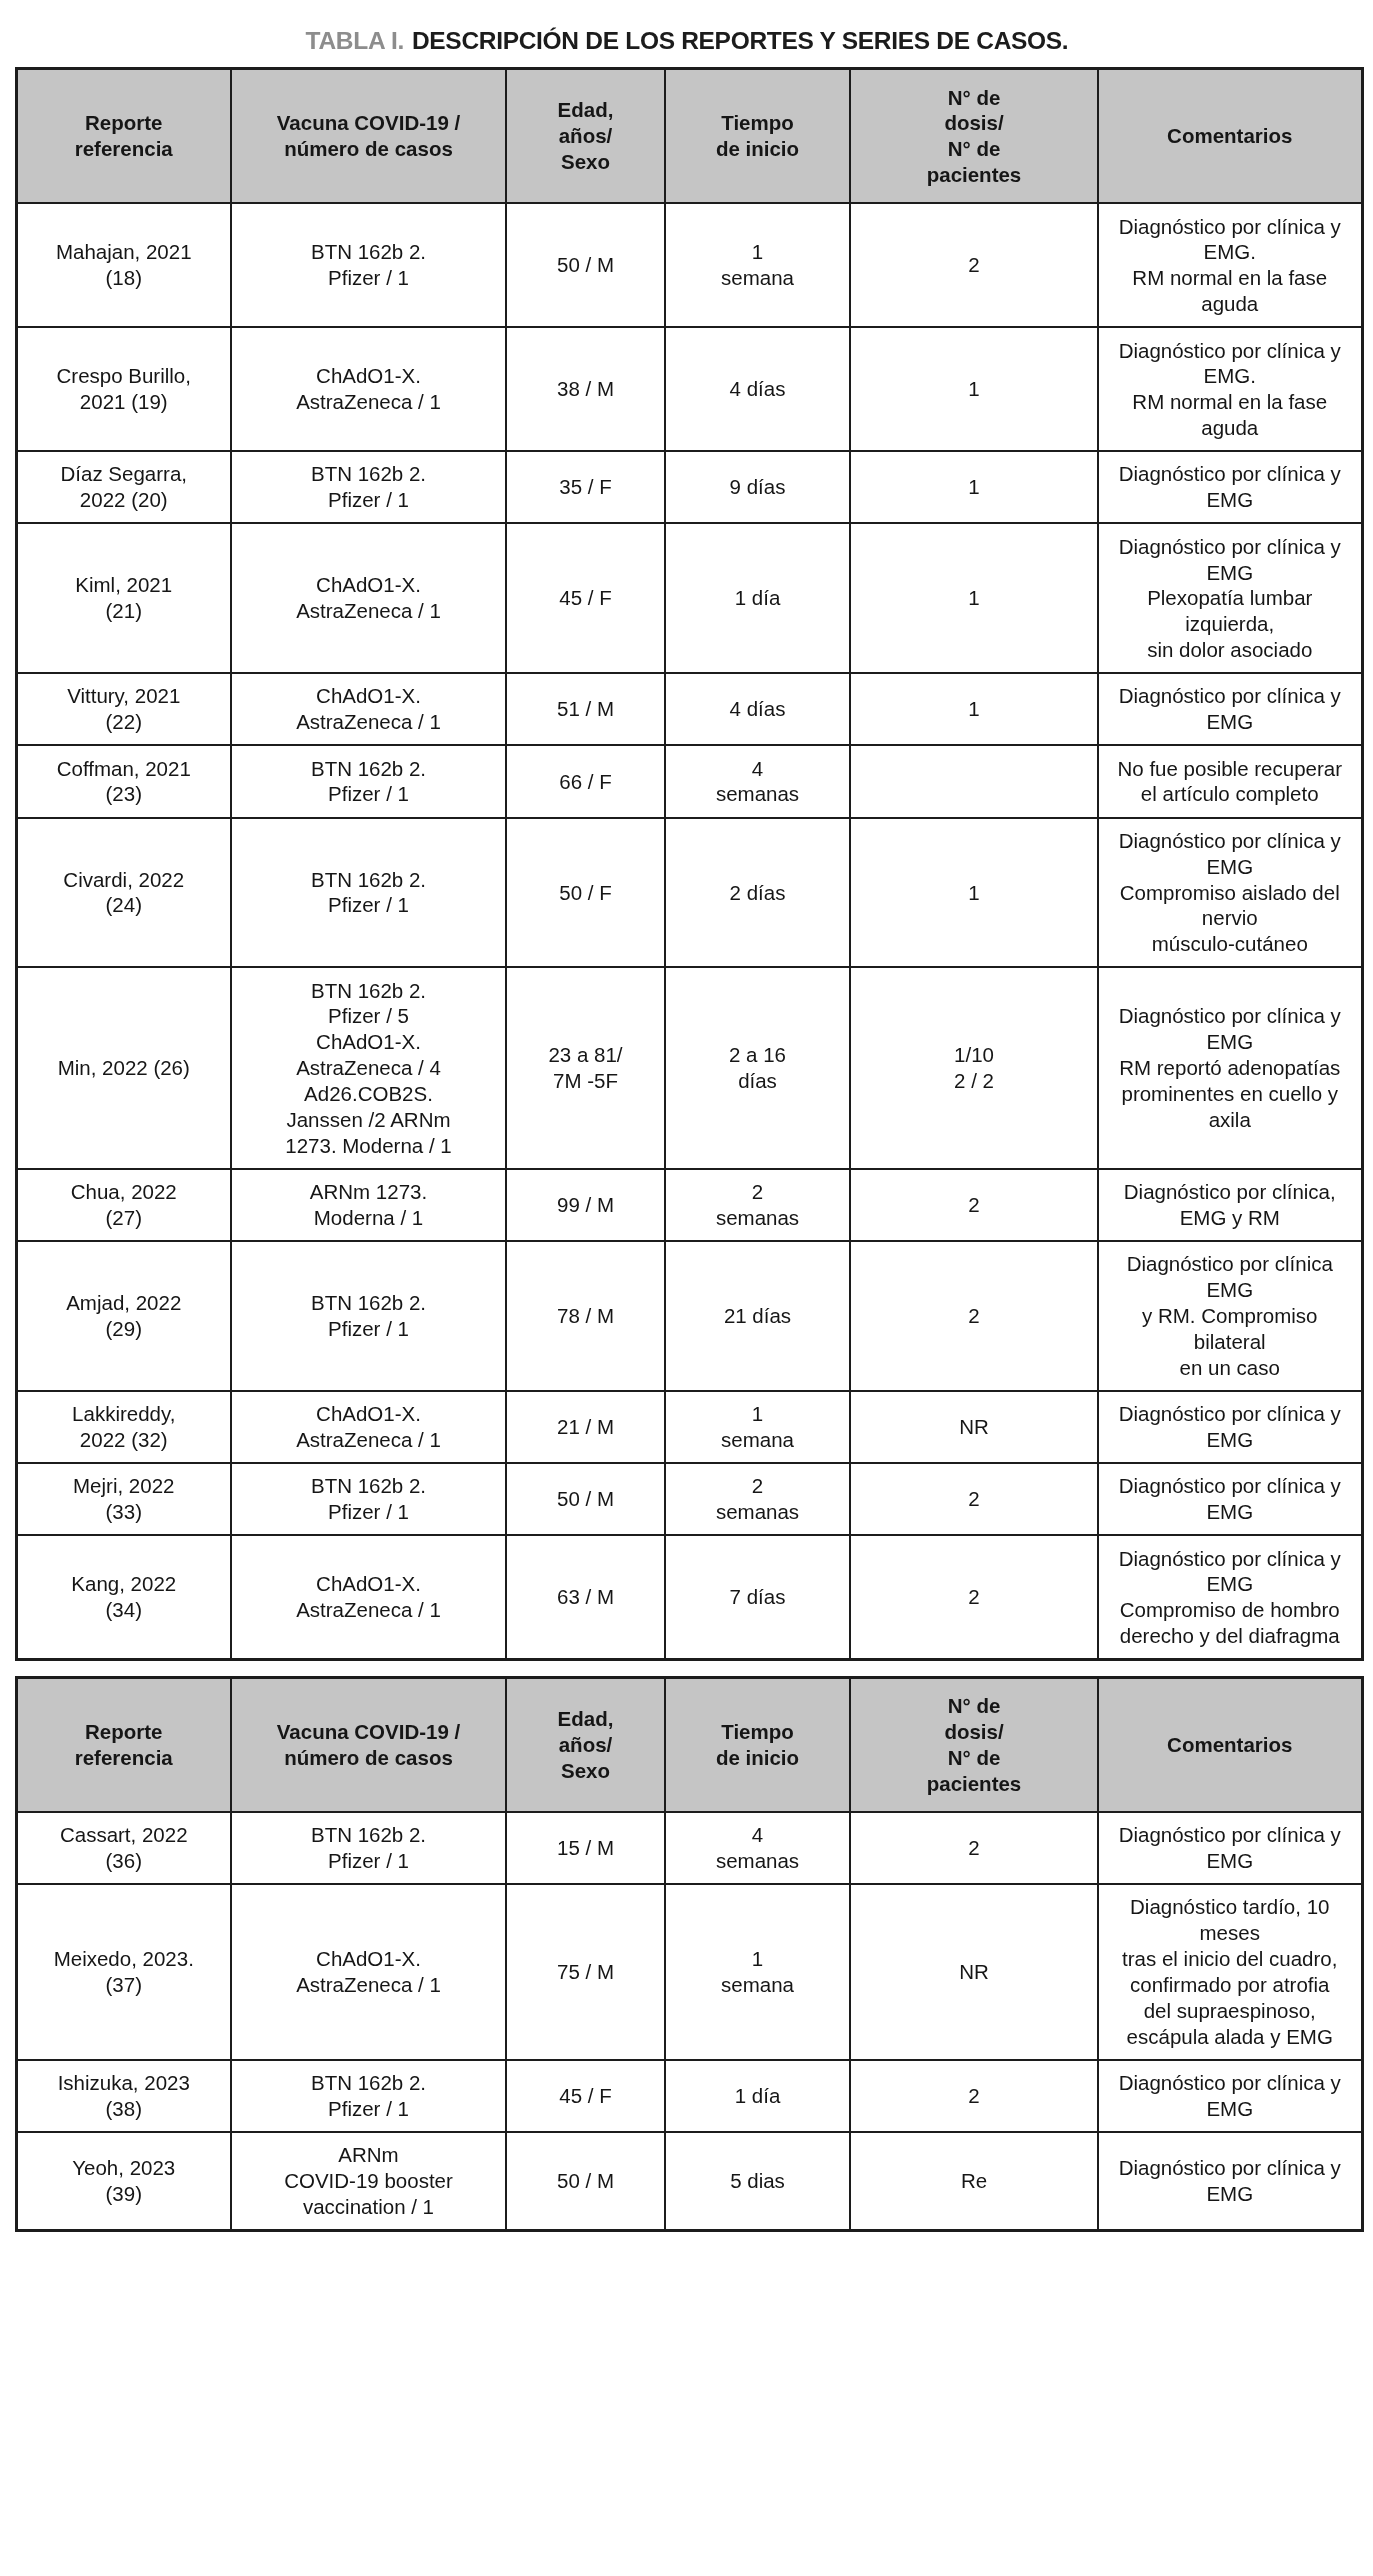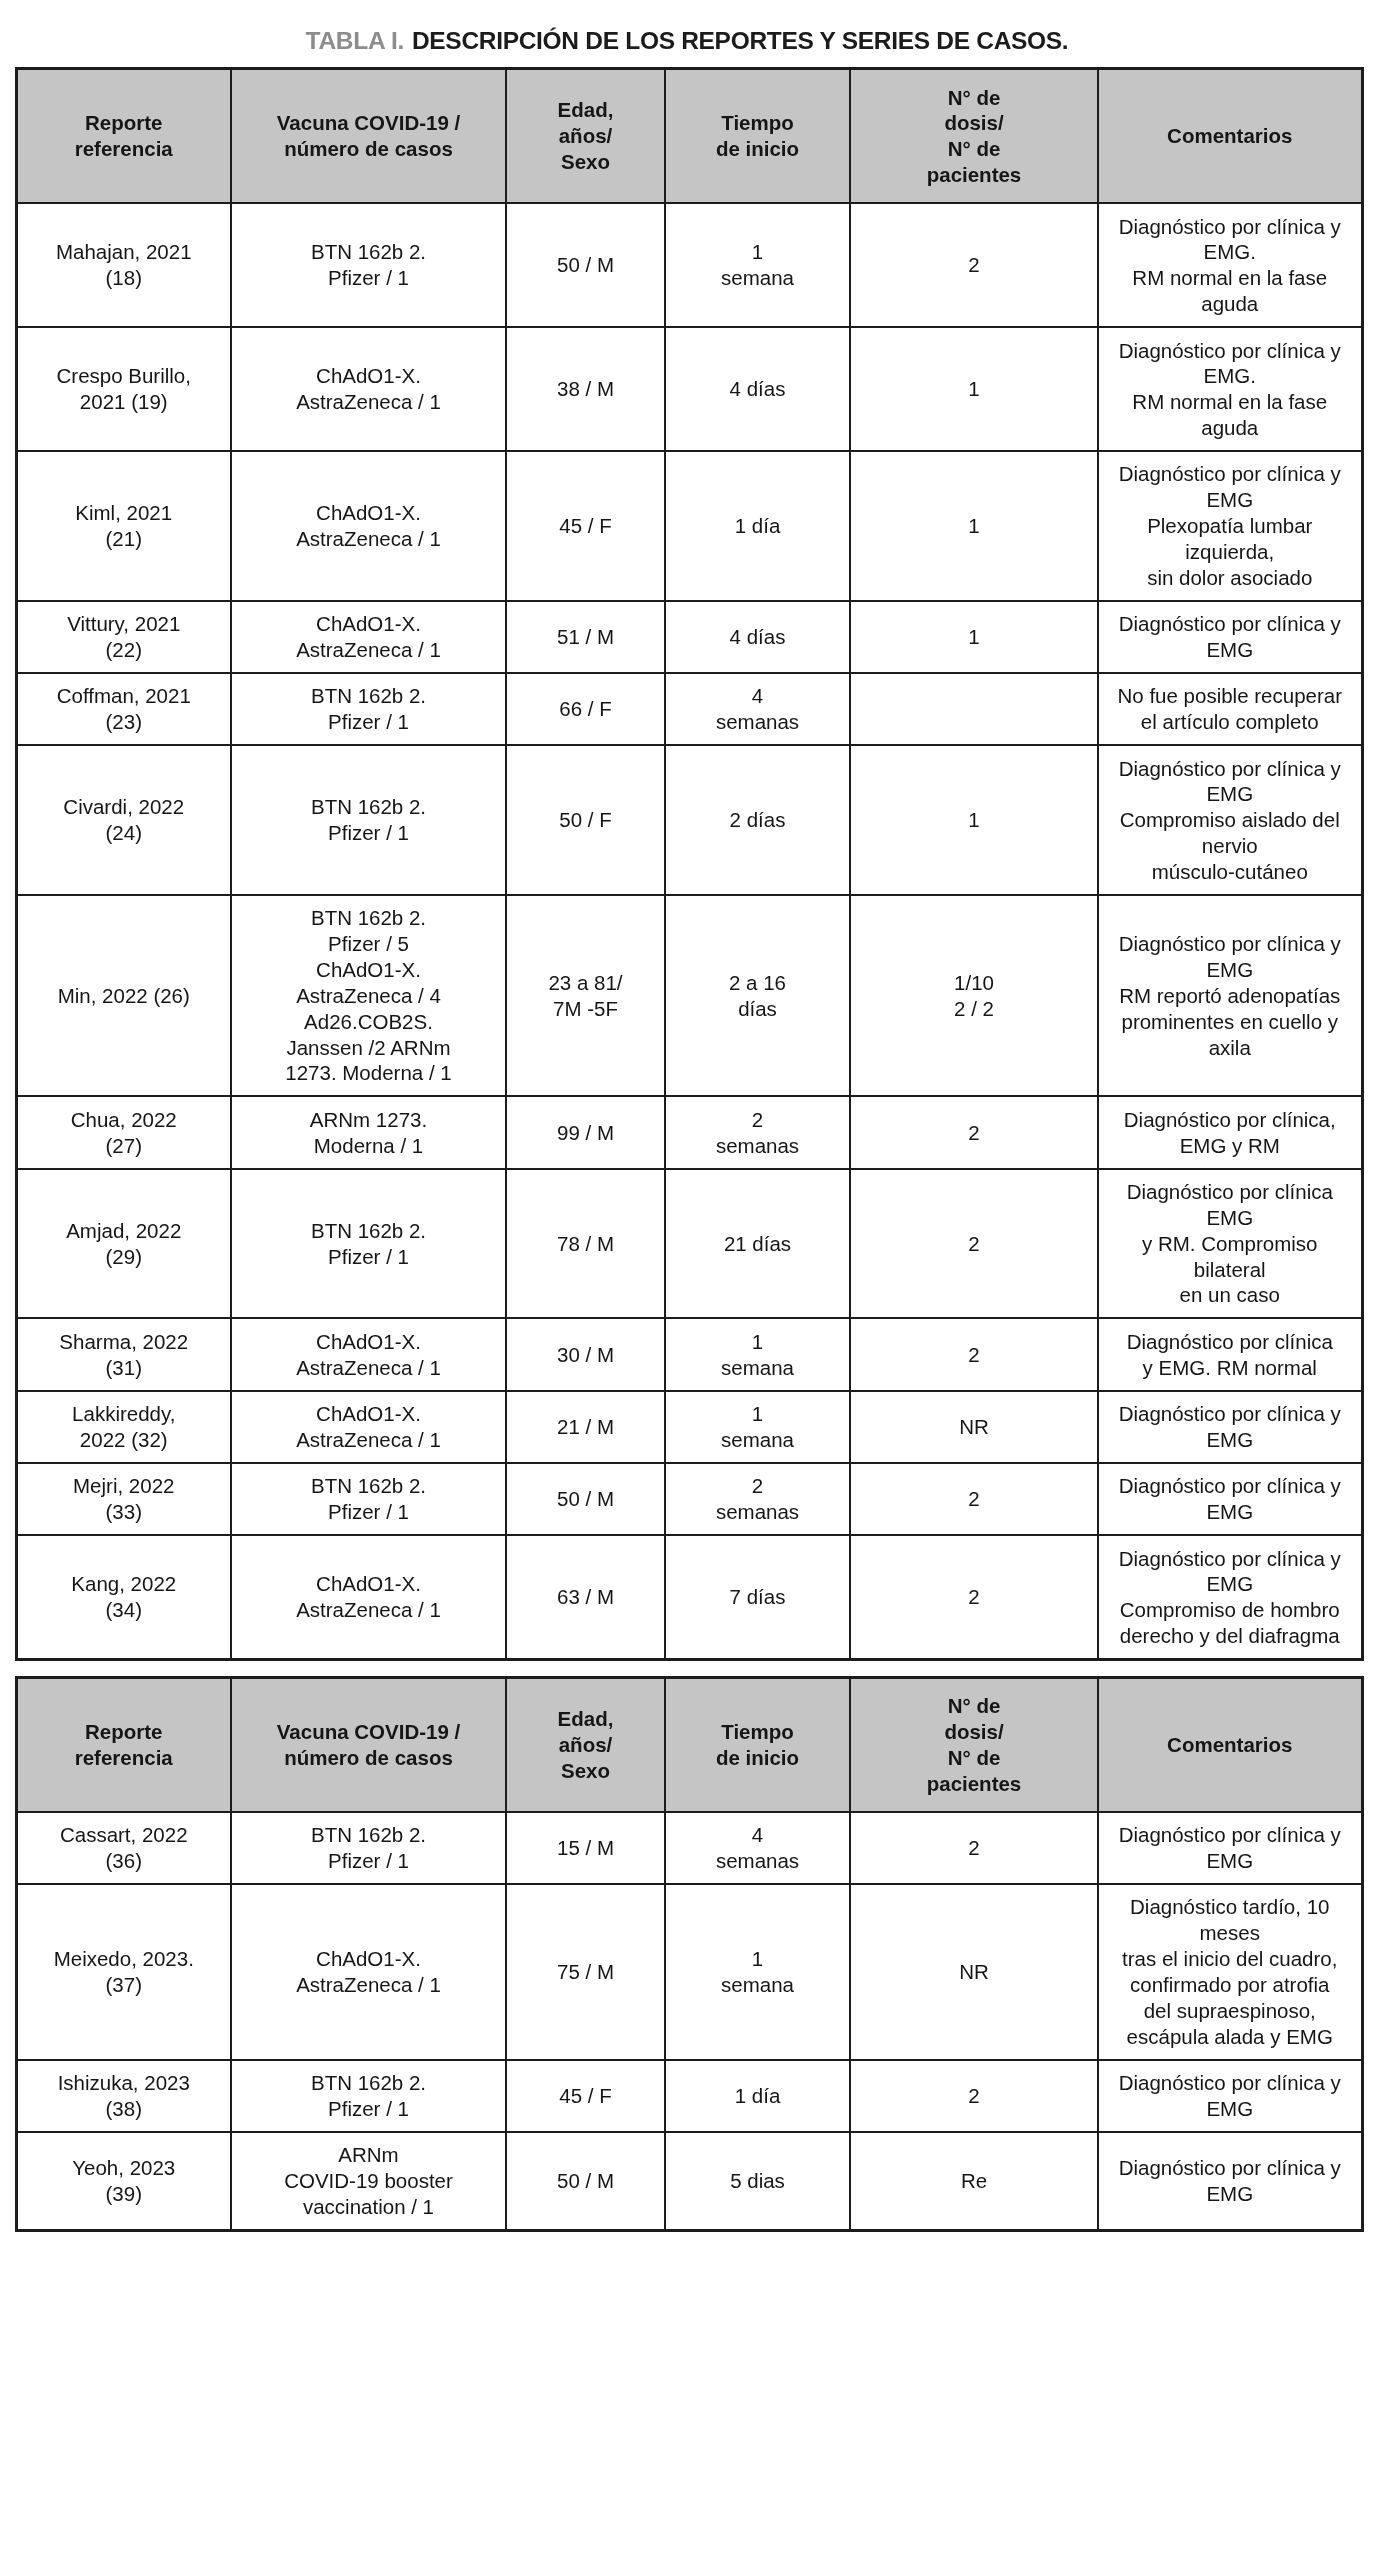--- a/index.html
+++ b/index.html
@@ -107,20 +107,30 @@
         <tr>
           <td>Crespo Burillo,
 2021 (19)</td>
           <td>ChAdO1-X.
 AstraZeneca / 1</td>
           <td>38 / M</td>
           <td>4 días</td>
           <td>1</td>
           <td>Diagnóstico por clínica y EMG.
 RM normal en la fase aguda</td>
+        </tr>
+        <tr>
+          <td>Díaz Segarra,
+2022 (20)</td>
+          <td>BTN 162b 2.
+Pfizer / 1</td>
+          <td>35 / F</td>
+          <td>9 días</td>
+          <td>1</td>
+          <td>Diagnóstico por clínica y EMG</td>
         </tr>
         <tr>
           <td>Kiml, 2021
 (21)</td>
           <td>ChAdO1-X.
 AstraZeneca / 1</td>
           <td>45 / F</td>
           <td>1 día</td>
           <td>1</td>
           <td>Diagnóstico por clínica y EMG
@@ -198,32 +208,20 @@
           <td>BTN 162b 2.
 Pfizer / 1</td>
           <td>78 / M</td>
           <td>21 días</td>
           <td>2</td>
           <td>Diagnóstico por clínica EMG
 y RM. Compromiso bilateral
 en un caso</td>
         </tr>
         <tr>
-          <td>Sharma, 2022
-(31)</td>
-          <td>ChAdO1-X.
-AstraZeneca / 1</td>
-          <td>30 / M</td>
-          <td>1
-semana</td>
-          <td>2</td>
-          <td>Diagnóstico por clínica
-y EMG. RM normal</td>
-        </tr>
-        <tr>
           <td>Lakkireddy,
 2022 (32)</td>
           <td>ChAdO1-X.
 AstraZeneca / 1</td>
           <td>21 / M</td>
           <td>1
 semana</td>
           <td>NR</td>
           <td>Diagnóstico por clínica y EMG</td>
         </tr>

